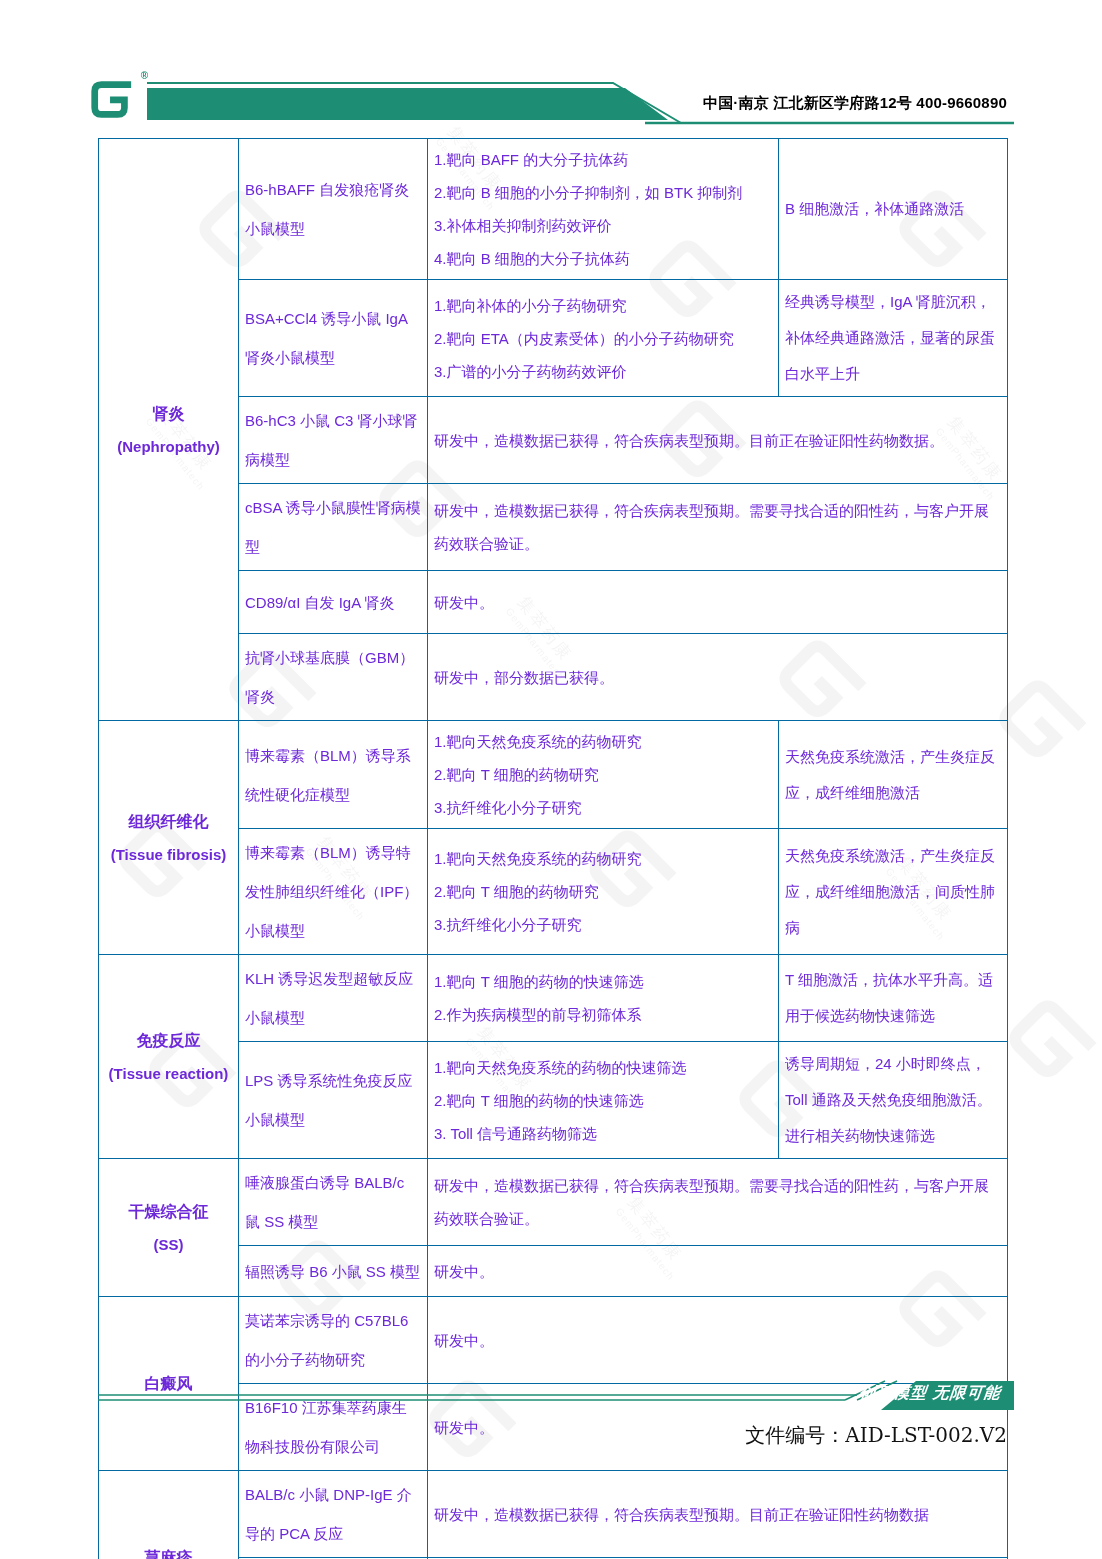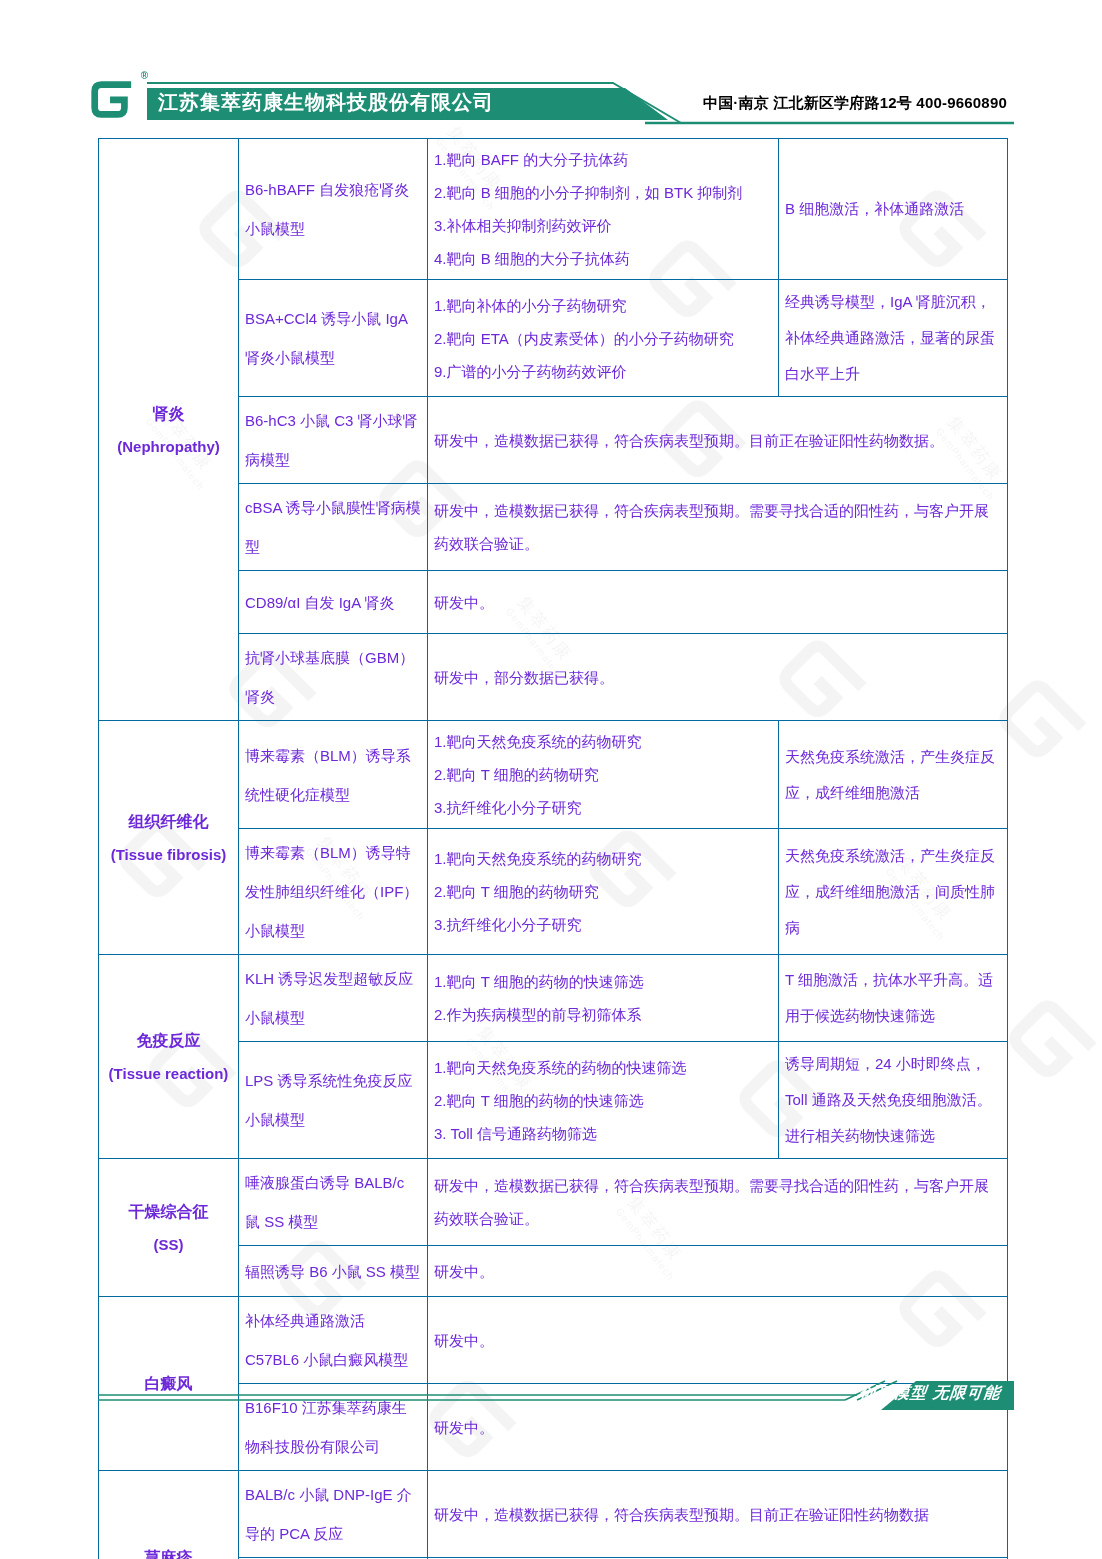--- a/index.html
+++ b/index.html
@@ -157,21 +157,20 @@
       <polygon points="62,13 540,13 583,45 62,45" fill="#1d8e74"></polygon>
       <polyline points="62,8 528,8 596,48" fill="none" stroke="#1d8e74" stroke-width="2"></polyline>
       <line x1="560" y1="48" x2="929" y2="48" stroke="#1d8e74" stroke-width="2.5"></line>
     </svg>
     <div id="logo">
       <svg width="46" height="46" viewBox="0 0 48 48">
         <path d="M45 9 H14 Q7 9 7 16 V33 Q7 40 14 40 H31 Q38 40 38 33 V25 H23" fill="none" stroke="currentColor" stroke-width="7"></path>
       </svg>
       <span class="reg">®</span>
     </div>
-    <div id="company-banner-text">江苏集萃药康生物科技股份有限公司</div>
     <div id="header-address">中国·南京 江北新区学府路12号 400-9660890</div>
   </div>
 
   <table id="models-table">
     <colgroup>
       <col style="width:140px">
         <col style="width:189px">
         <col style="width:351px">
         <col style="width:229px">
     </colgroup>
@@ -188,21 +187,21 @@
             <div class="app-line">3.补体相关抑制剂药效评价</div>
             <div class="app-line">4.靶向 B 细胞的大分子抗体药</div>
           </td>
           <td class="mech-cell">B 细胞激活，补体通路激活</td>
         </tr>
         <tr style="height: 108px;">
           <td class="model-cell">BSA+CCl4 诱导小鼠 IgA 肾炎小鼠模型</td>
           <td class="app-cell">
             <div class="app-line">1.靶向补体的小分子药物研究</div>
             <div class="app-line">2.靶向 ETA（内皮素受体）的小分子药物研究</div>
-            <div class="app-line">9.广谱的小分子药物药效评价</div>
+            <div class="app-line">3.广谱的小分子药物药效评价</div>
           </td>
           <td class="mech-cell">经典诱导模型，IgA 肾脏沉积，补体经典通路激活，显著的尿蛋白水平上升</td>
         </tr>
         <tr style="height: 63px;">
           <td class="model-cell">B6-hC3 小鼠 C3 肾小球肾病模型</td>
           <td colspan="2" class="status-cell">研发中，造模数据已获得，符合疾病表型预期。目前正在验证阳性药物数据。</td>
         </tr>
         <tr style="height: 69px;">
           <td class="model-cell">cBSA 诱导小鼠膜性肾病模型</td>
           <td colspan="2" class="status-cell">研发中，造模数据已获得，符合疾病表型预期。需要寻找合适的阳性药，与客户开展药效联合验证。</td>
@@ -267,21 +266,21 @@
           <td colspan="2" class="status-cell">研发中，造模数据已获得，符合疾病表型预期。需要寻找合适的阳性药，与客户开展药效联合验证。</td>
         </tr>
         <tr style="height: 51px;">
           <td class="model-cell">辐照诱导 B6 小鼠 SS 模型</td>
           <td colspan="2" class="status-cell">研发中。</td>
         </tr>
         <tr style="height: 64px;">
           <td rowspan="2" class="cat-cell">
             <div class="cat-cn">白癜风</div>
           </td>
-          <td class="model-cell">补体经典通路激活 C57BL6 小鼠白癜风模型</td>
+          <td class="model-cell">莫诺苯宗诱导的 C57BL6 的小分子药物研究</td>
           <td colspan="2" class="status-cell">研发中。</td>
         </tr>
         <tr style="height: 63px;">
           <td class="model-cell">B16F10 江苏集萃药康生物科技股份有限公司</td>
           <td colspan="2" class="status-cell">研发中。</td>
         </tr>
         <tr style="height: 63px;">
           <td rowspan="2" class="cat-cell">
             <div class="cat-cn">荨麻疹</div>
           </td>
@@ -297,15 +296,18 @@
 
   <div id="footer">
     <svg id="footer-deco" width="932" height="40" viewBox="0 0 932 40">
       <polygon points="831,3 929,3 929,32 796,32" fill="#1d8e74"></polygon>
       <line x1="13" y1="17" x2="772" y2="17" stroke="#1d8e74" stroke-width="1.5"></line>
       <line x1="13" y1="22" x2="760" y2="22" stroke="#1d8e74" stroke-width="1.5"></line>
       <line x1="760" y1="22" x2="800" y2="3" stroke="#1d8e74" stroke-width="1.5"></line>
       <line x1="772" y1="22" x2="812" y2="3" stroke="#1d8e74" stroke-width="1.5"></line>
     </svg>
     <div id="footer-slogan">创新模型 无限可能</div>
+    <div id="doc-number-line">
+      <span>文件编号：</span><span>AID-LST-002.V2</span>
+    </div>
   </div>
 
 </div>
 
 </body></html>

